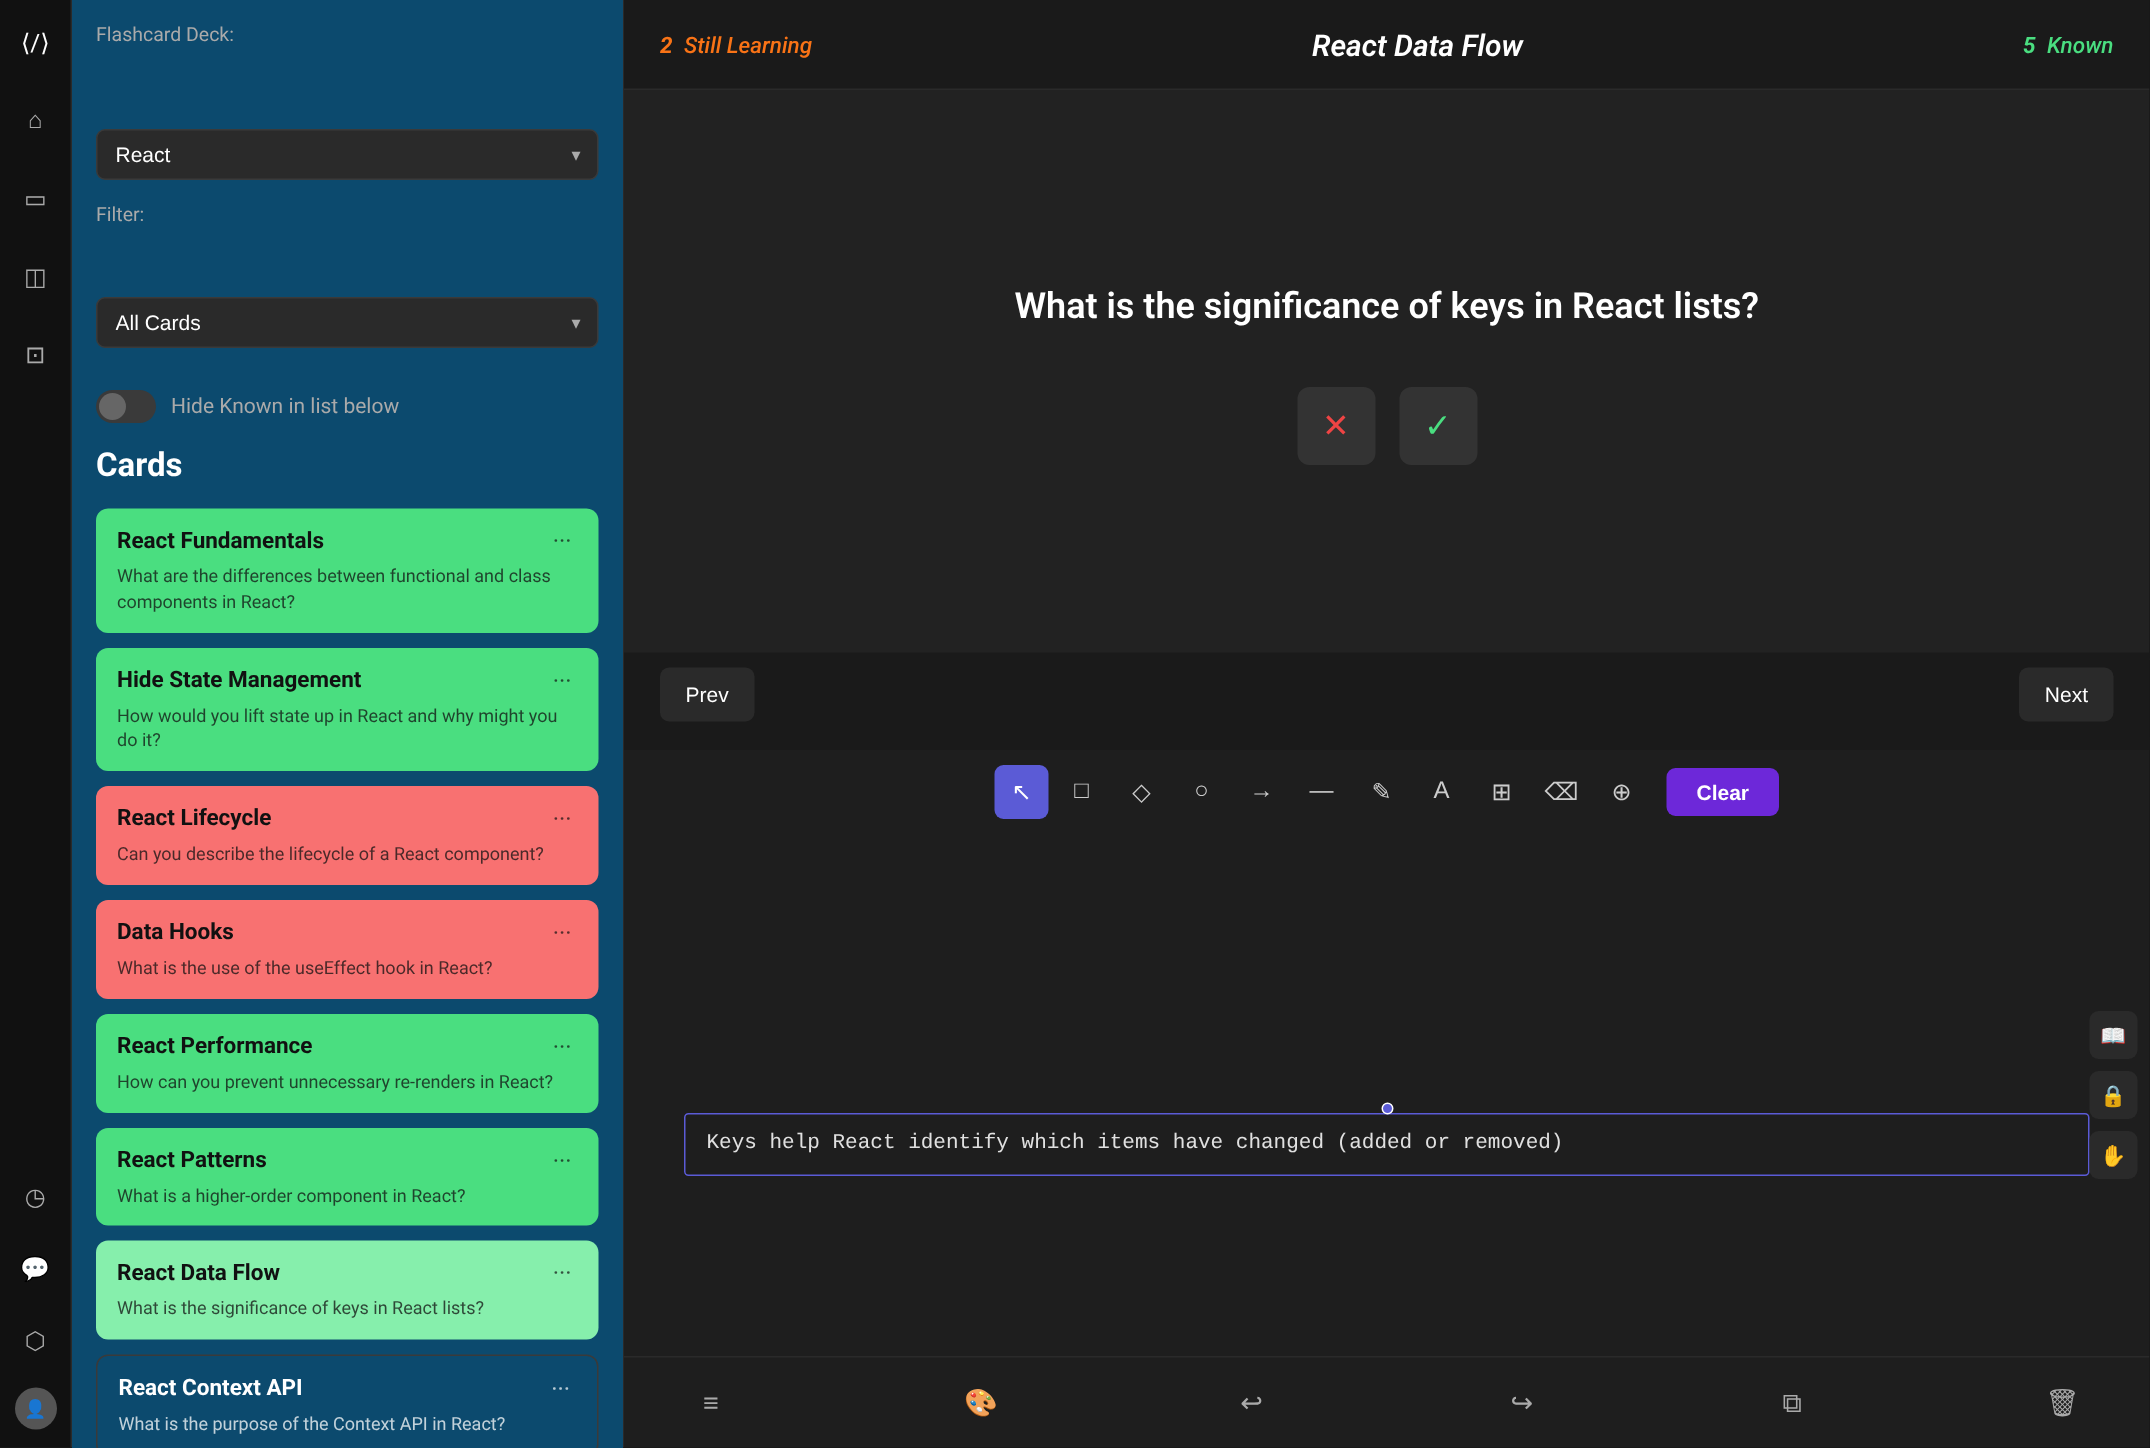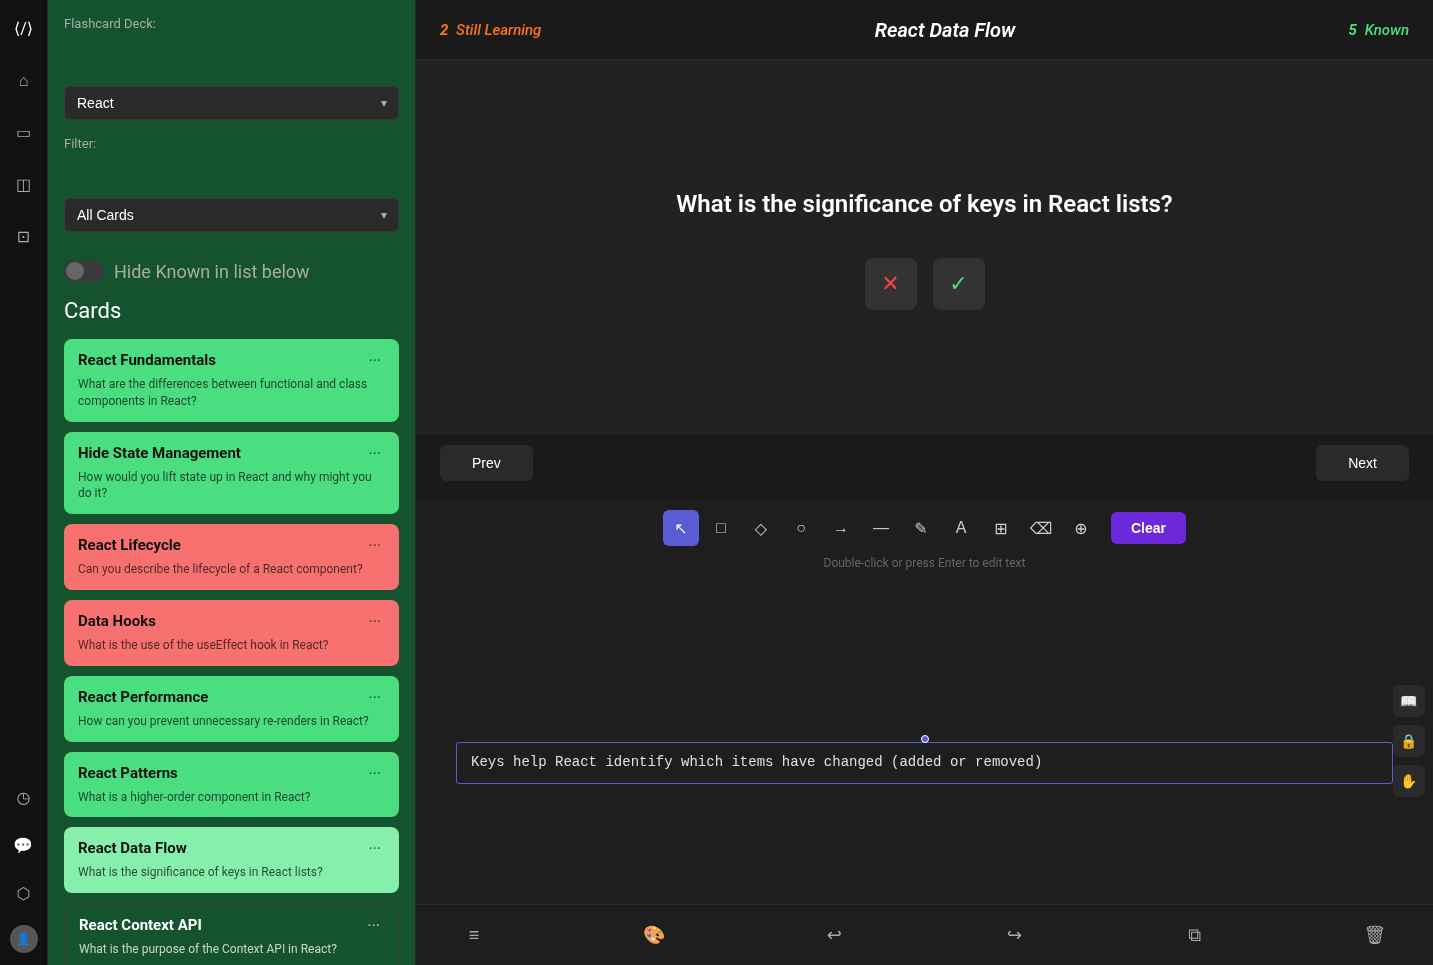--- a/index.html
+++ b/index.html
@@ -52,21 +52,21 @@
       display: flex;
       align-items: center;
       justify-content: center;
       font-size: 12px;
       color: #ccc;
     }
 
     
     .sidebar {
       width: 368px;
-      background: #14532d;
+      background: #0c4a6e;
       border-right: 1px solid #2a2a2a;
       display: flex;
       flex-direction: column;
       padding: 16px;
       overflow-y: auto;
     }
     .sidebar-label {
       font-size: 13px;
       color: #aaa;
       margin-bottom: 8px;
@@ -117,26 +117,26 @@
       width: 18px;
       height: 18px;
       background: #666;
       border-radius: 50%;
       position: absolute;
       top: 2px;
       left: 2px;
       transition: left 0.2s;
     }
     .toggle-label {
-      font-size: 18px;
+      font-size: 14px;
       color: #aaa;
     }
     .cards-section-title {
       font-size: 22px;
-      font-weight: 400;
+      font-weight: 700;
       color: #fff;
       margin-bottom: 16px;
     }
 
     
     .card-item {
       border-radius: 8px;
       padding: 12px 14px;
       margin-bottom: 10px;
       cursor: pointer;
@@ -268,21 +268,21 @@
       justify-content: space-between;
       padding: 10px 24px;
       background: #1a1a1a;
     }
     .nav-btn {
       background: #2a2a2a;
       border: none;
       border-radius: 6px;
       color: #fff;
       font-size: 14px;
-      padding: 10px 32px;
+      padding: 10px 17px;
       cursor: pointer;
       font-weight: 500;
     }
 
     
     .drawing-area {
       flex: 1;
       background: #1e1e1e;
       display: flex;
       flex-direction: column;
@@ -570,21 +570,20 @@
       <button class="tool-btn">→</button>
       <button class="tool-btn">—</button>
       <button class="tool-btn">✎</button>
       <button class="tool-btn">A</button>
       <button class="tool-btn">⊞</button>
       <button class="tool-btn">⌫</button>
       <button class="tool-btn">⊕</button>
       <button class="tool-clear">Clear</button>
     </div>
 
-    <div class="tool-hint">Double-click or press Enter to edit text</div>
 
     <div class="drawing-canvas">
       <div class="text-box-selected">
         <div class="text-box-handle"></div>
         <div class="text-box-content">Keys help React identify which items have changed (added or removed)</div>
       </div>
 
       <div class="right-sidebar-tools">
         <button class="right-tool-btn">📖</button>
         <button class="right-tool-btn">🔒</button>

